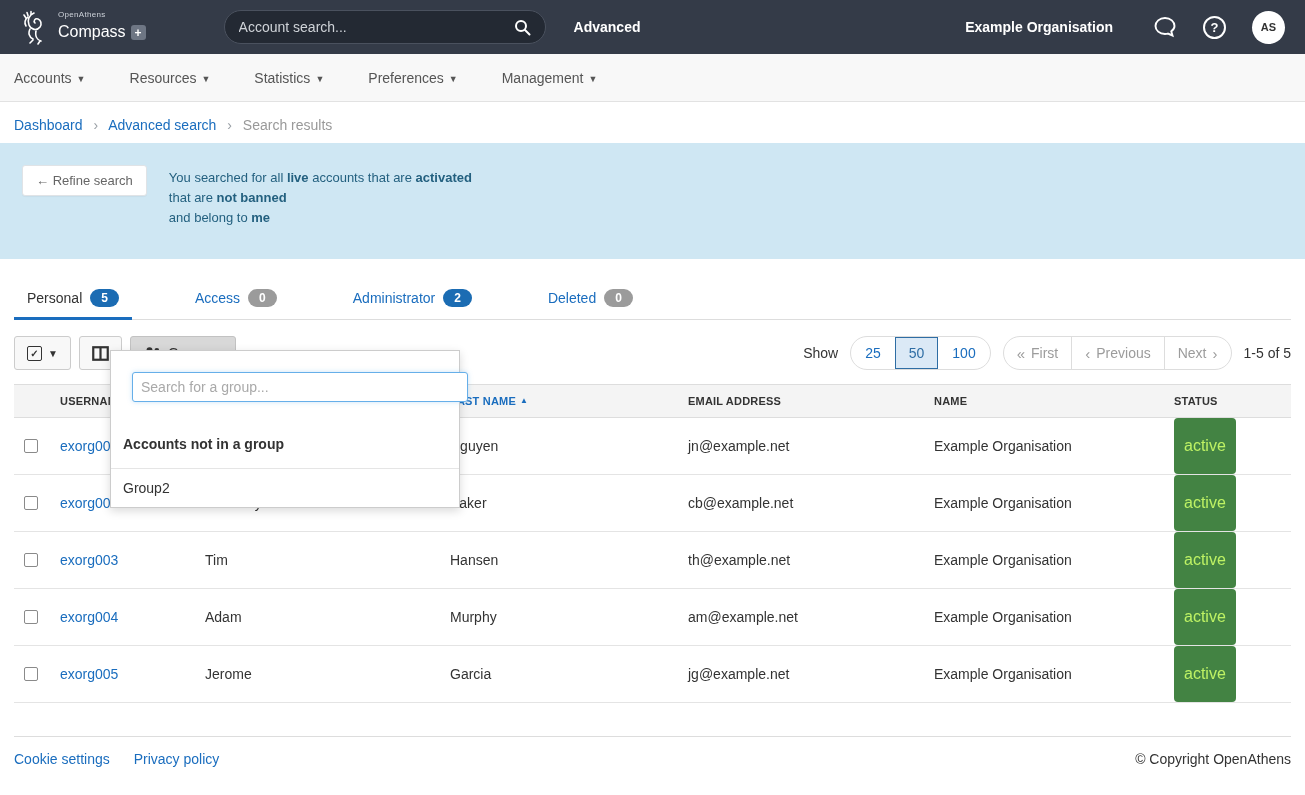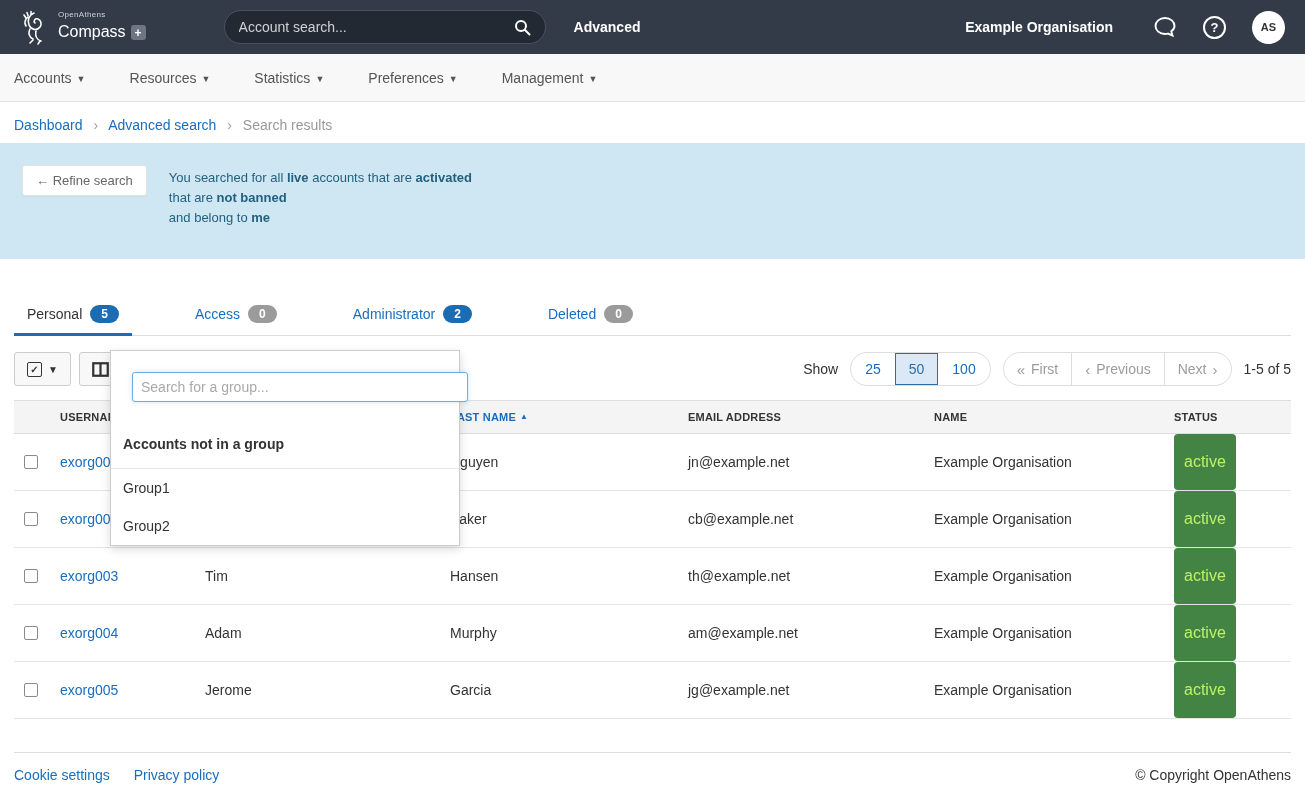--- a/index.html
+++ b/index.html
@@ -38,21 +38,21 @@
   
   .banner { background:#cfe7f3; height:116px; display:flex; align-items:flex-start; padding:22px; }
   .refine-btn { background:#fff; border:1px solid #e0e3e6; border-radius:3px; color:#666; font-size:13px; padding:7px 13px; cursor:pointer; font-family:inherit; white-space:nowrap; box-shadow:0 1px 1px rgba(0,0,0,.04); }
   .refine-text { margin-left:22px; color:#23607f; font-size:13px; line-height:20px; padding-top:3px; }
   .refine-text b { font-weight:700; }
 
   
   .content { padding:0 14px; }
 
   
-  .tabs { display:flex; margin-top:40px; border-bottom:1px solid #ddd; }
+  .tabs { display:flex; margin-top:24px; border-bottom:1px solid #ddd; }
   .tab { display:flex; align-items:center; gap:8px; padding:6px 13px 10px 13px; font-size:14px; color:#1a6dbe; cursor:pointer; border-bottom:3px solid transparent; margin-bottom:-1px; }
   .tab.active { color:#333; border-bottom-color:#1a6dbe; }
   .tab + .tab { margin-left:50px;justify-content:space-between; }
   .badge { border-radius:11px; padding:2px 11px; font-size:12px; font-weight:700; color:#fff; }
   .badge.blue { background:#1b6cb3; }
   .badge.gray { background:#9b9b9b; }
 
   
   .toolbar { display:flex; align-items:center; margin-top:16px; }
   .tool-btn { height:34px; background:#f8f8f8; border:1px solid #ccc; border-radius:3px; display:inline-flex; align-items:center; justify-content:center; padding:0 12px; cursor:pointer; font-size:14px; color:#333; font-family:inherit; gap:6px; }
@@ -314,17 +314,16 @@
     </div>
 
   </div>
 
   <div class="dropdown">
     <div class="dropdown-search">
       <input type="text" placeholder="Search for a group..." style="">
     </div>
     <div class="dd-item bold">Accounts not in a group</div>
     <div class="dd-divider"></div>
-    <div class="dd-item group">Group1</div>
     <div class="dd-item group">Group2</div>
   </div>
 
 </div>
 
 </body></html>

